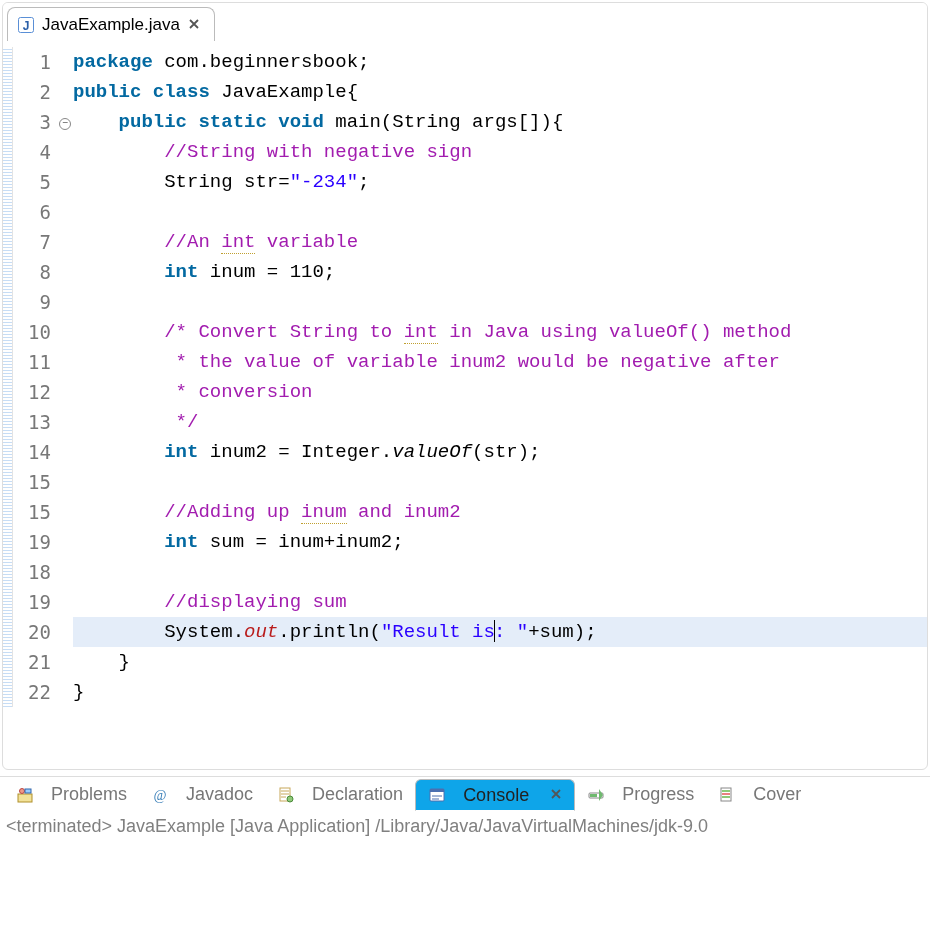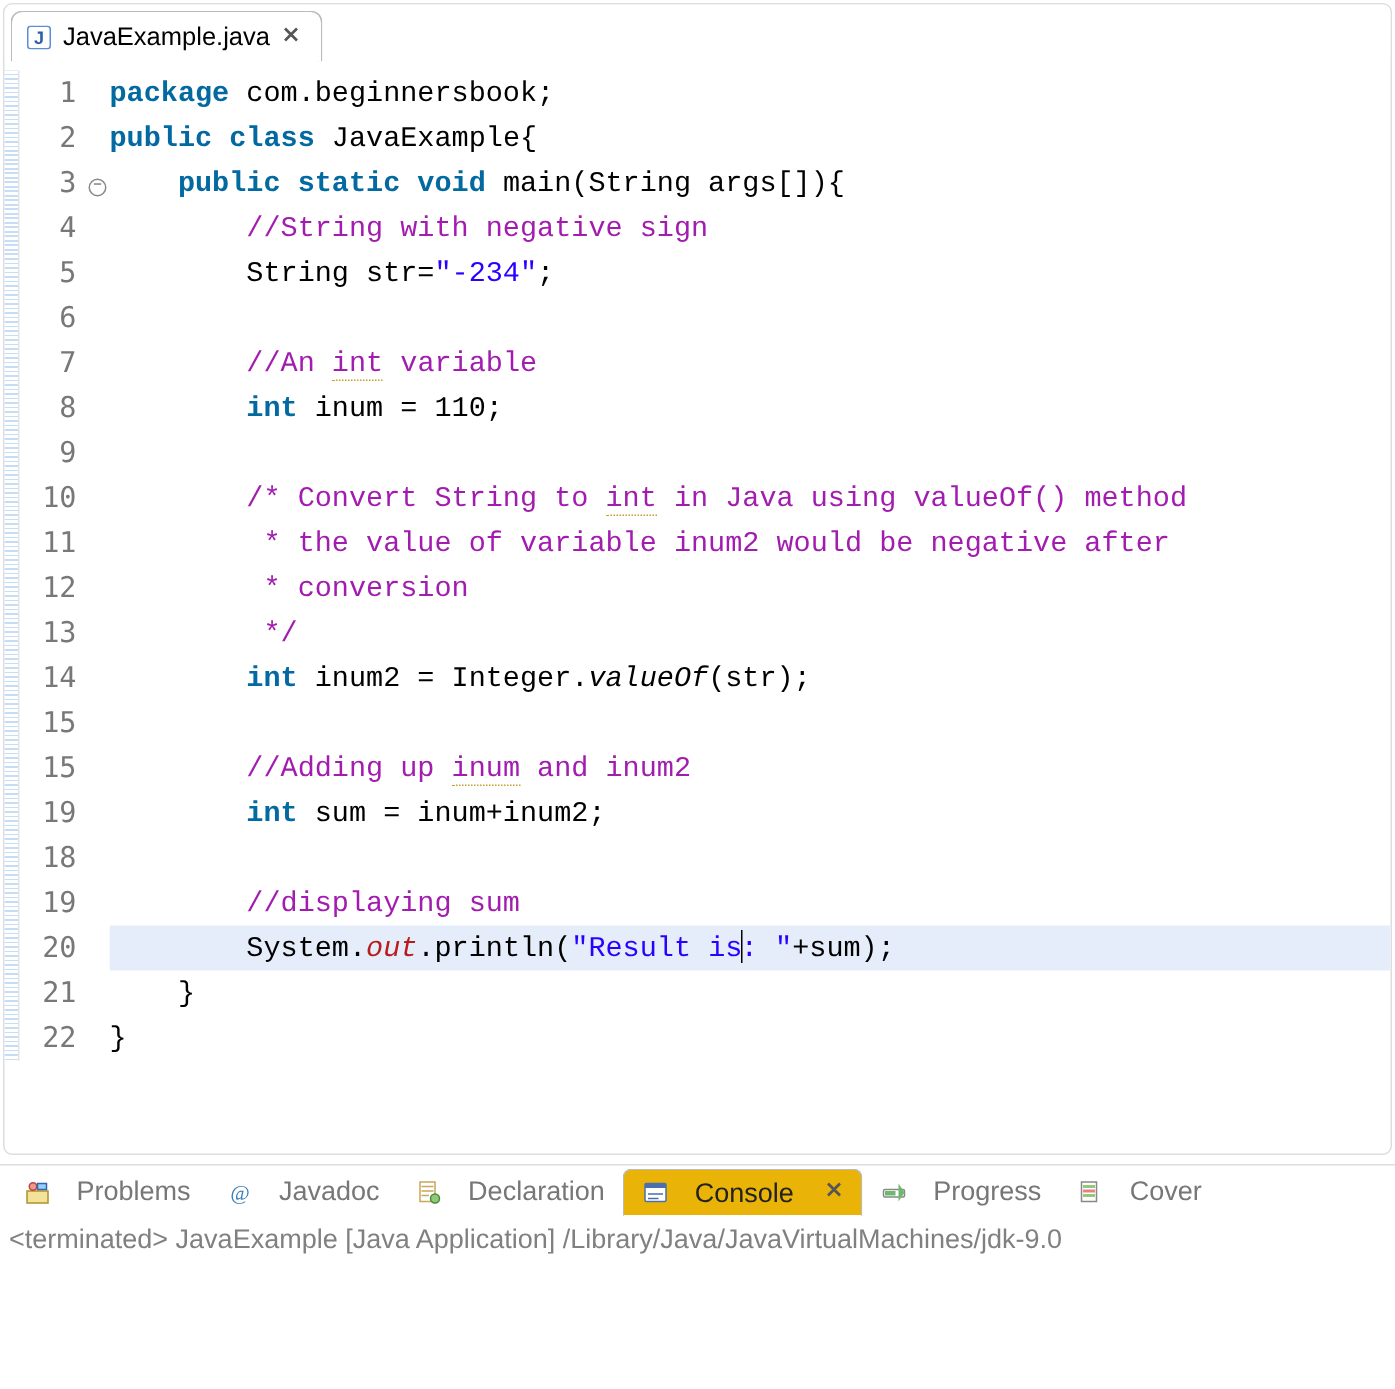--- a/index.html
+++ b/index.html
@@ -121,21 +121,21 @@
       display: flex;
       align-items: center;
       gap: 17px;
       padding: 4px 12px;
       color: #777;
       font-size: 18px;
       cursor: pointer;
       height: 32px;
     }
     .btab.active {
-      background: #eab308;
+      background: #0ea5e9;
       color: #222;
       border: 1px solid #bbb;
       border-bottom: 1px solid #fff;
       border-top-left-radius: 6px;
       border-top-right-radius: 6px;
       margin-bottom: -1px;
     }
     .bicon {
       width: 18px;
       height: 18px;

